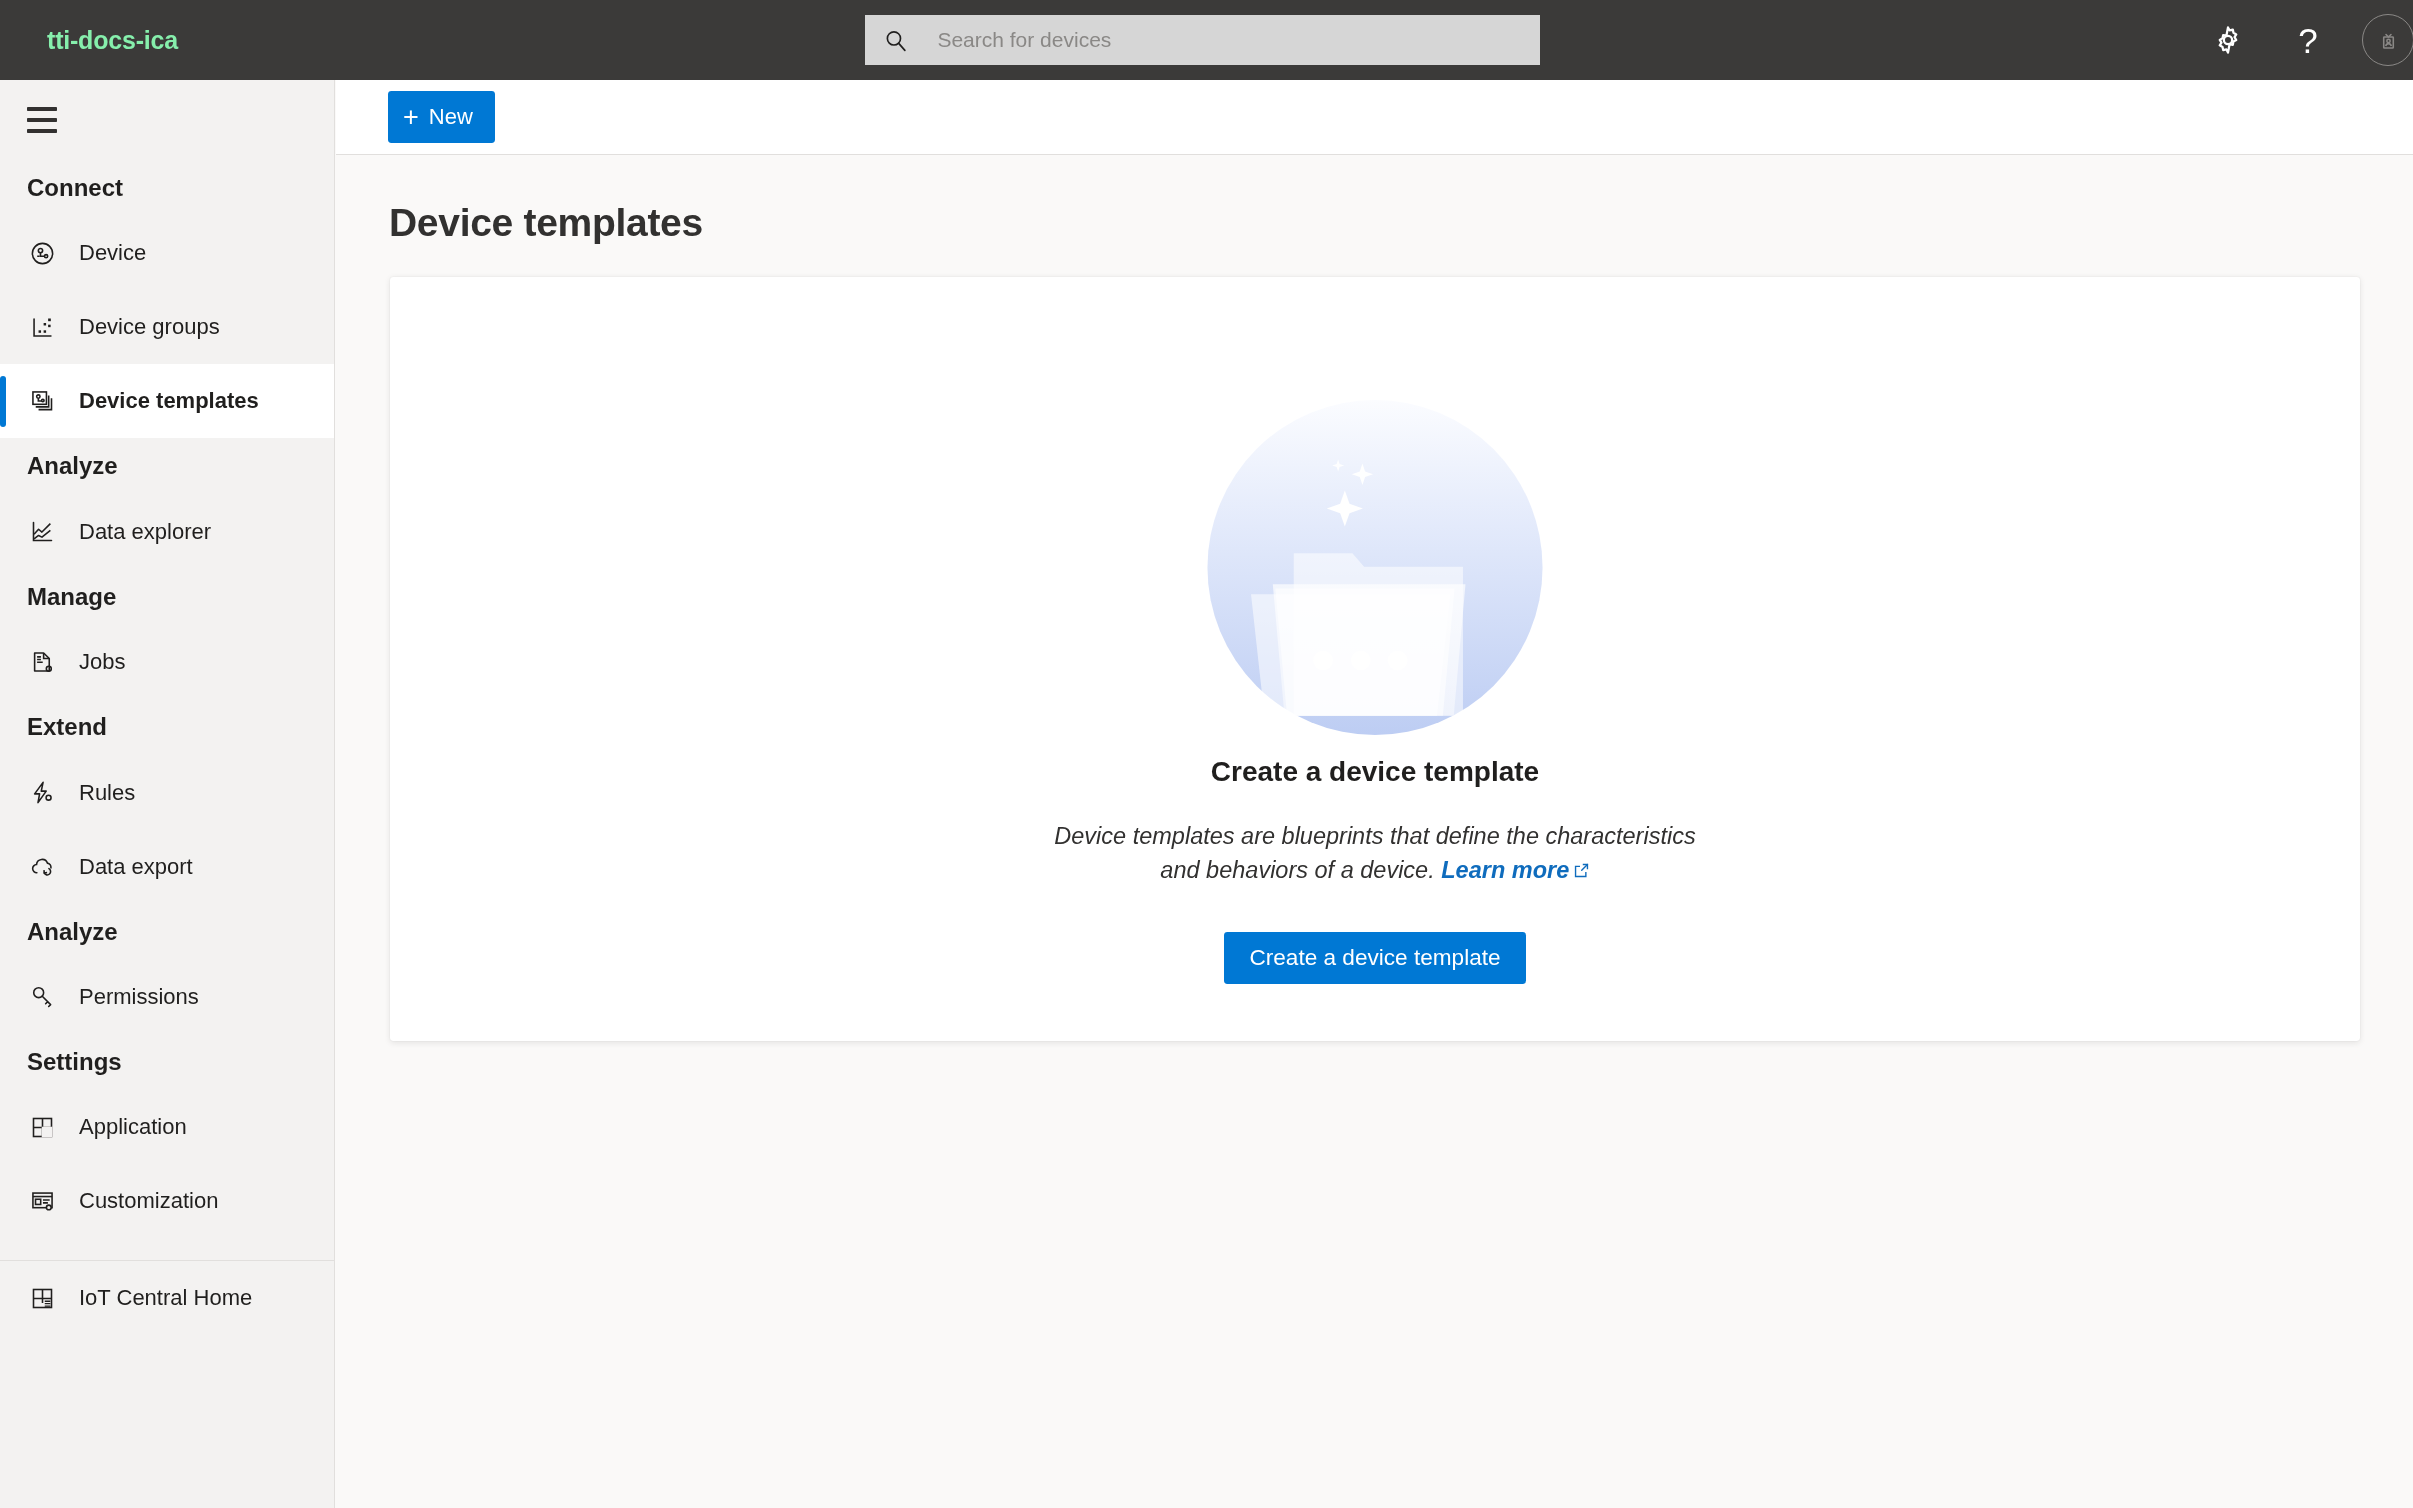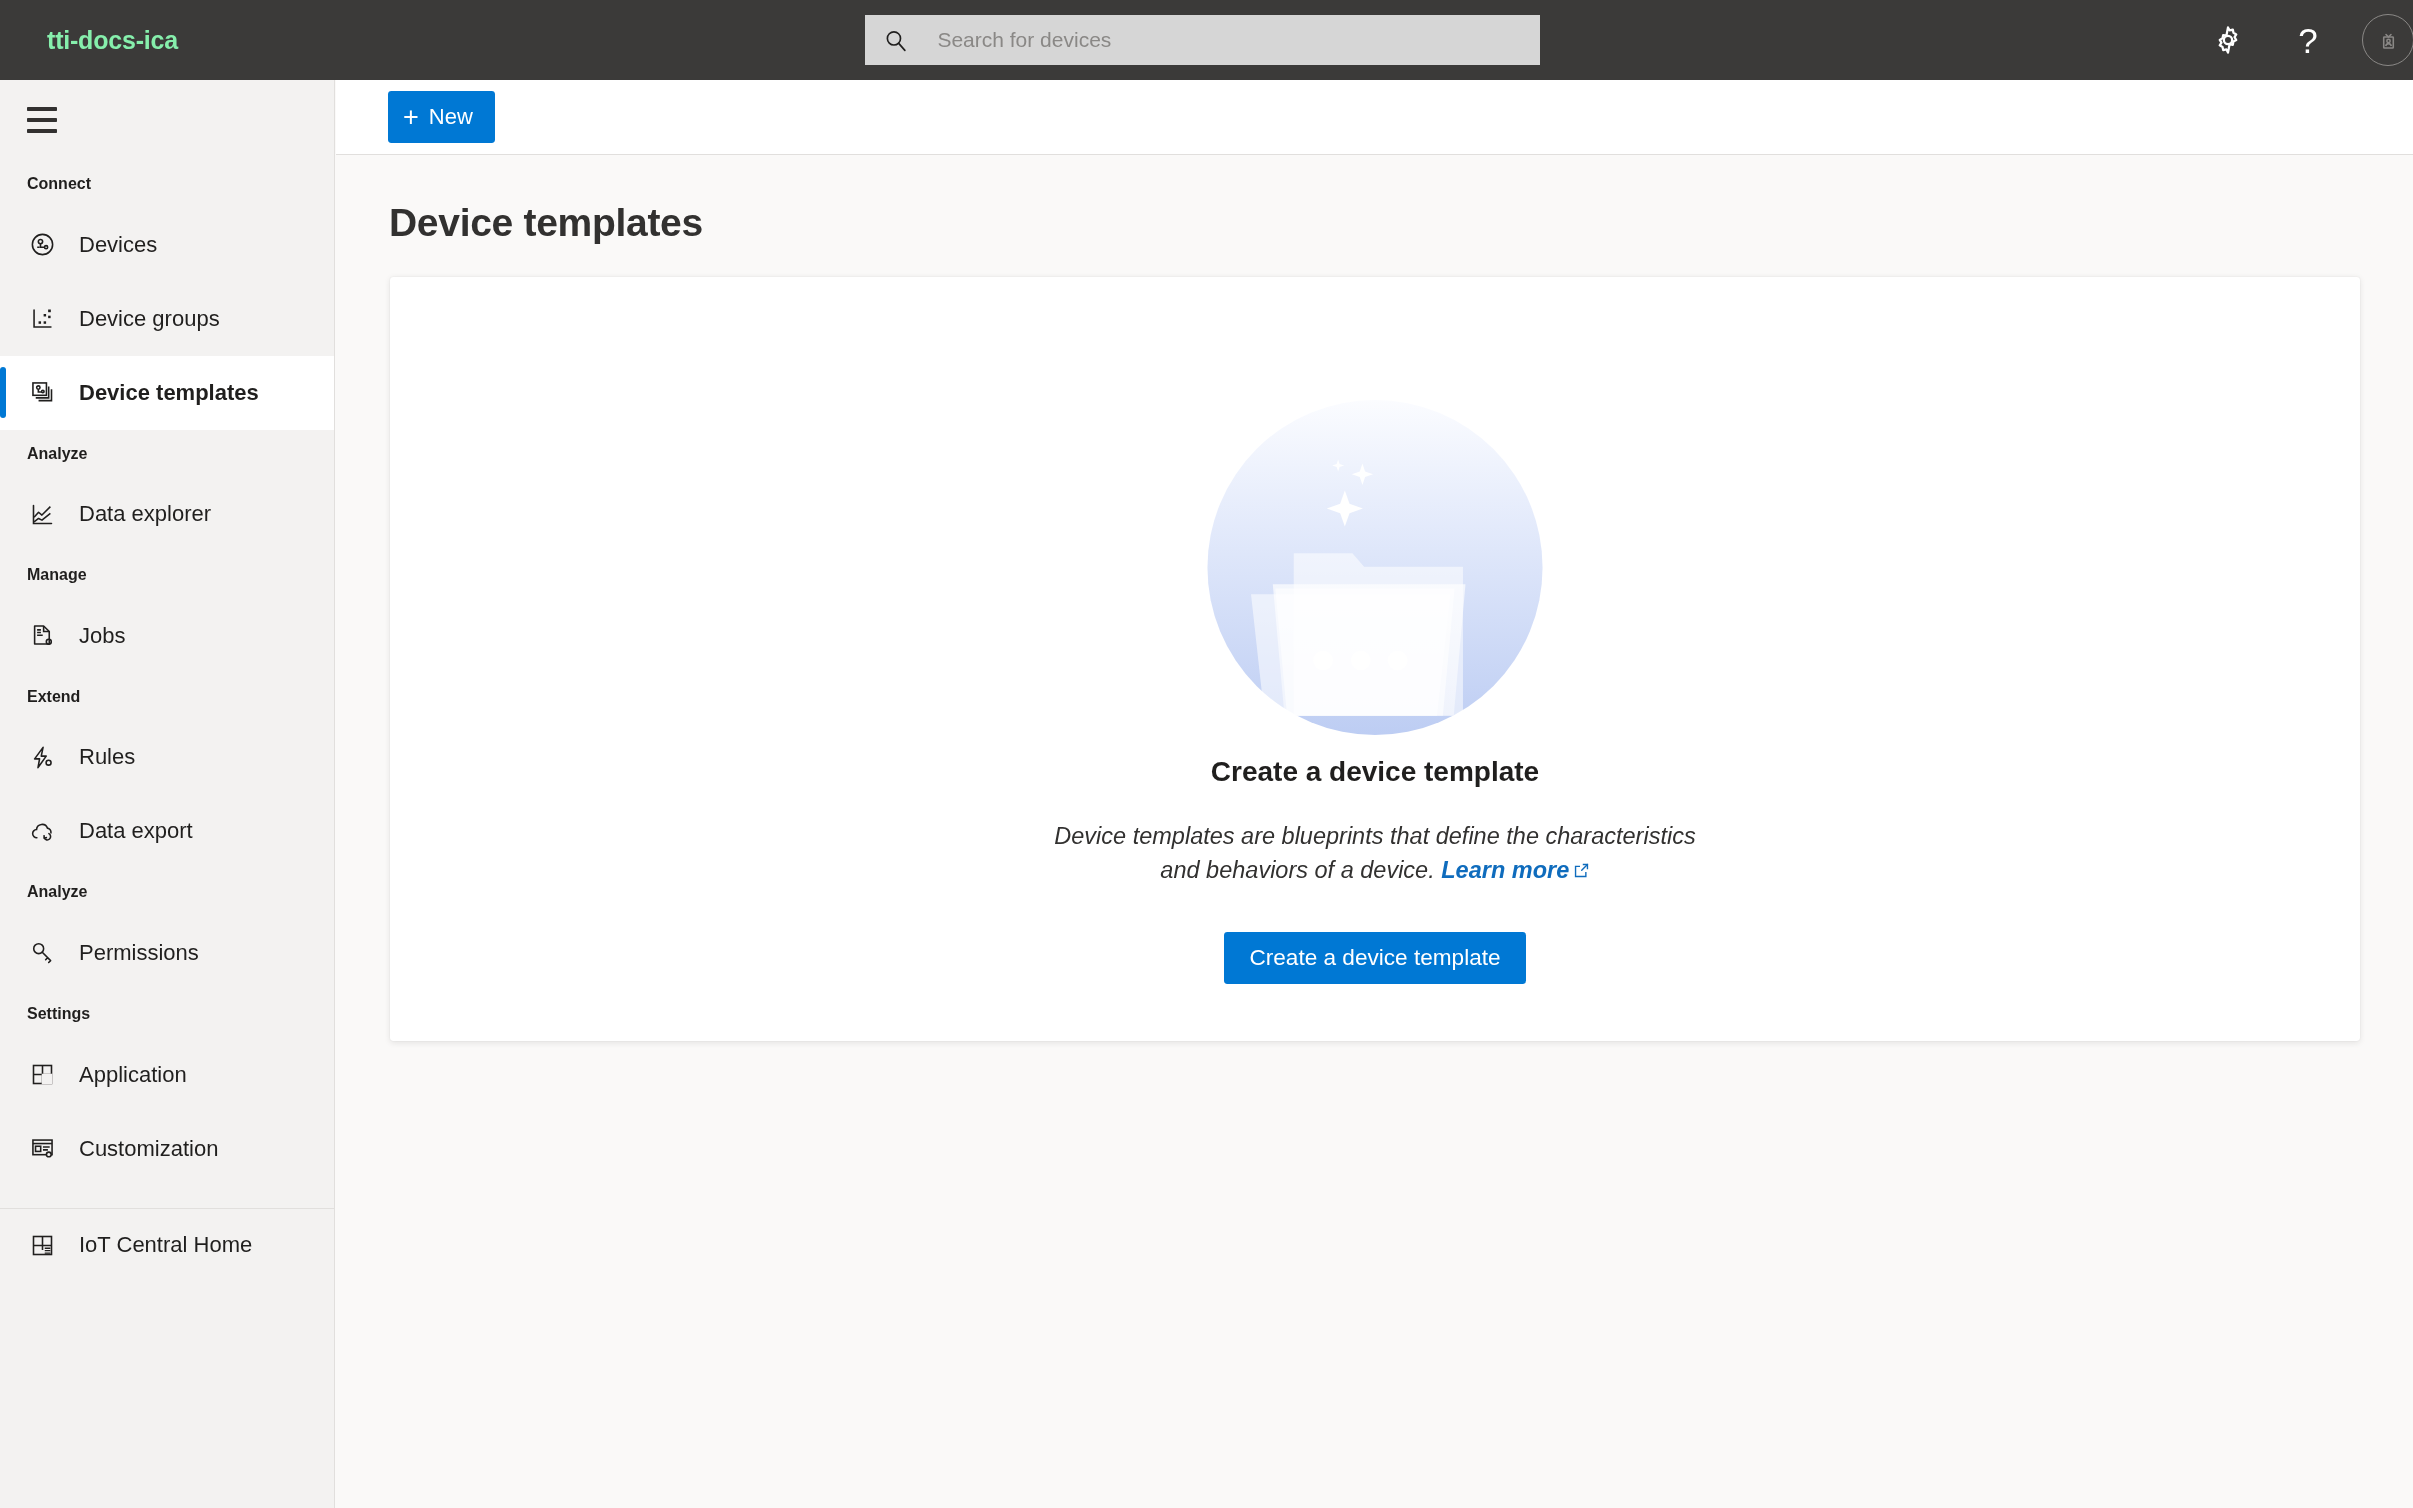--- a/index.html
+++ b/index.html
@@ -79,21 +79,21 @@
     padding-left: 27px; cursor: pointer;
   }
   .hamburger-lines { width: 30px; }
   .hamburger-lines span {
     display: block; height: 3.4px; background: #323130;
     margin-bottom: 7.5px; border-radius: 0.8px;
   }
   .hamburger-lines span:last-child { margin-bottom: 0; }
 
   .nav-group-title {
-    font-size: 16px; font-weight: bold; color: #201f1e;
+    font-size: 24px; font-weight: bold; color: #201f1e;
     padding: 15px 0 15px 27px;
     line-height: 1.1;
   }
   .nav-item {
     position: relative;
     height: 74px;
     display: flex; align-items: center;
     padding-left: 27px;
     cursor: pointer;
   }
@@ -244,21 +244,21 @@
 
     <div class="nav-item">
       <span class="nav-icon">
         <svg viewBox="0 0 24 24" width="27" height="27" fill="none" stroke="#201f1e" stroke-width="1.4">
           <circle cx="12" cy="12" r="9"></circle>
           <circle cx="10.2" cy="9.4" r="1.9"></circle>
           <circle cx="15.2" cy="14.4" r="1.4"></circle>
           <path d="M10.2 11.3v3.1h3.6M7.3 14.4h2"></path>
         </svg>
       </span>
-      <span class="nav-label">Devices</span>
+      <span class="nav-label">Device</span>
     </div>
 
     <div class="nav-item">
       <span class="nav-icon">
         <svg viewBox="0 0 24 24" width="27" height="27" fill="none" stroke="#201f1e" stroke-width="1.4">
           <path d="M4.5 4.5v15h15" stroke-linecap="round"></path>
           <rect x="17" y="4" width="2.4" height="2.4" fill="#201f1e" stroke="none"></rect>
           <rect x="13" y="8" width="2.2" height="2.2" fill="#201f1e" stroke="none"></rect>
           <rect x="17" y="9.5" width="2.2" height="2.2" fill="#201f1e" stroke="none"></rect>
           <rect x="8.5" y="14.5" width="2.2" height="2.2" fill="#201f1e" stroke="none"></rect>

